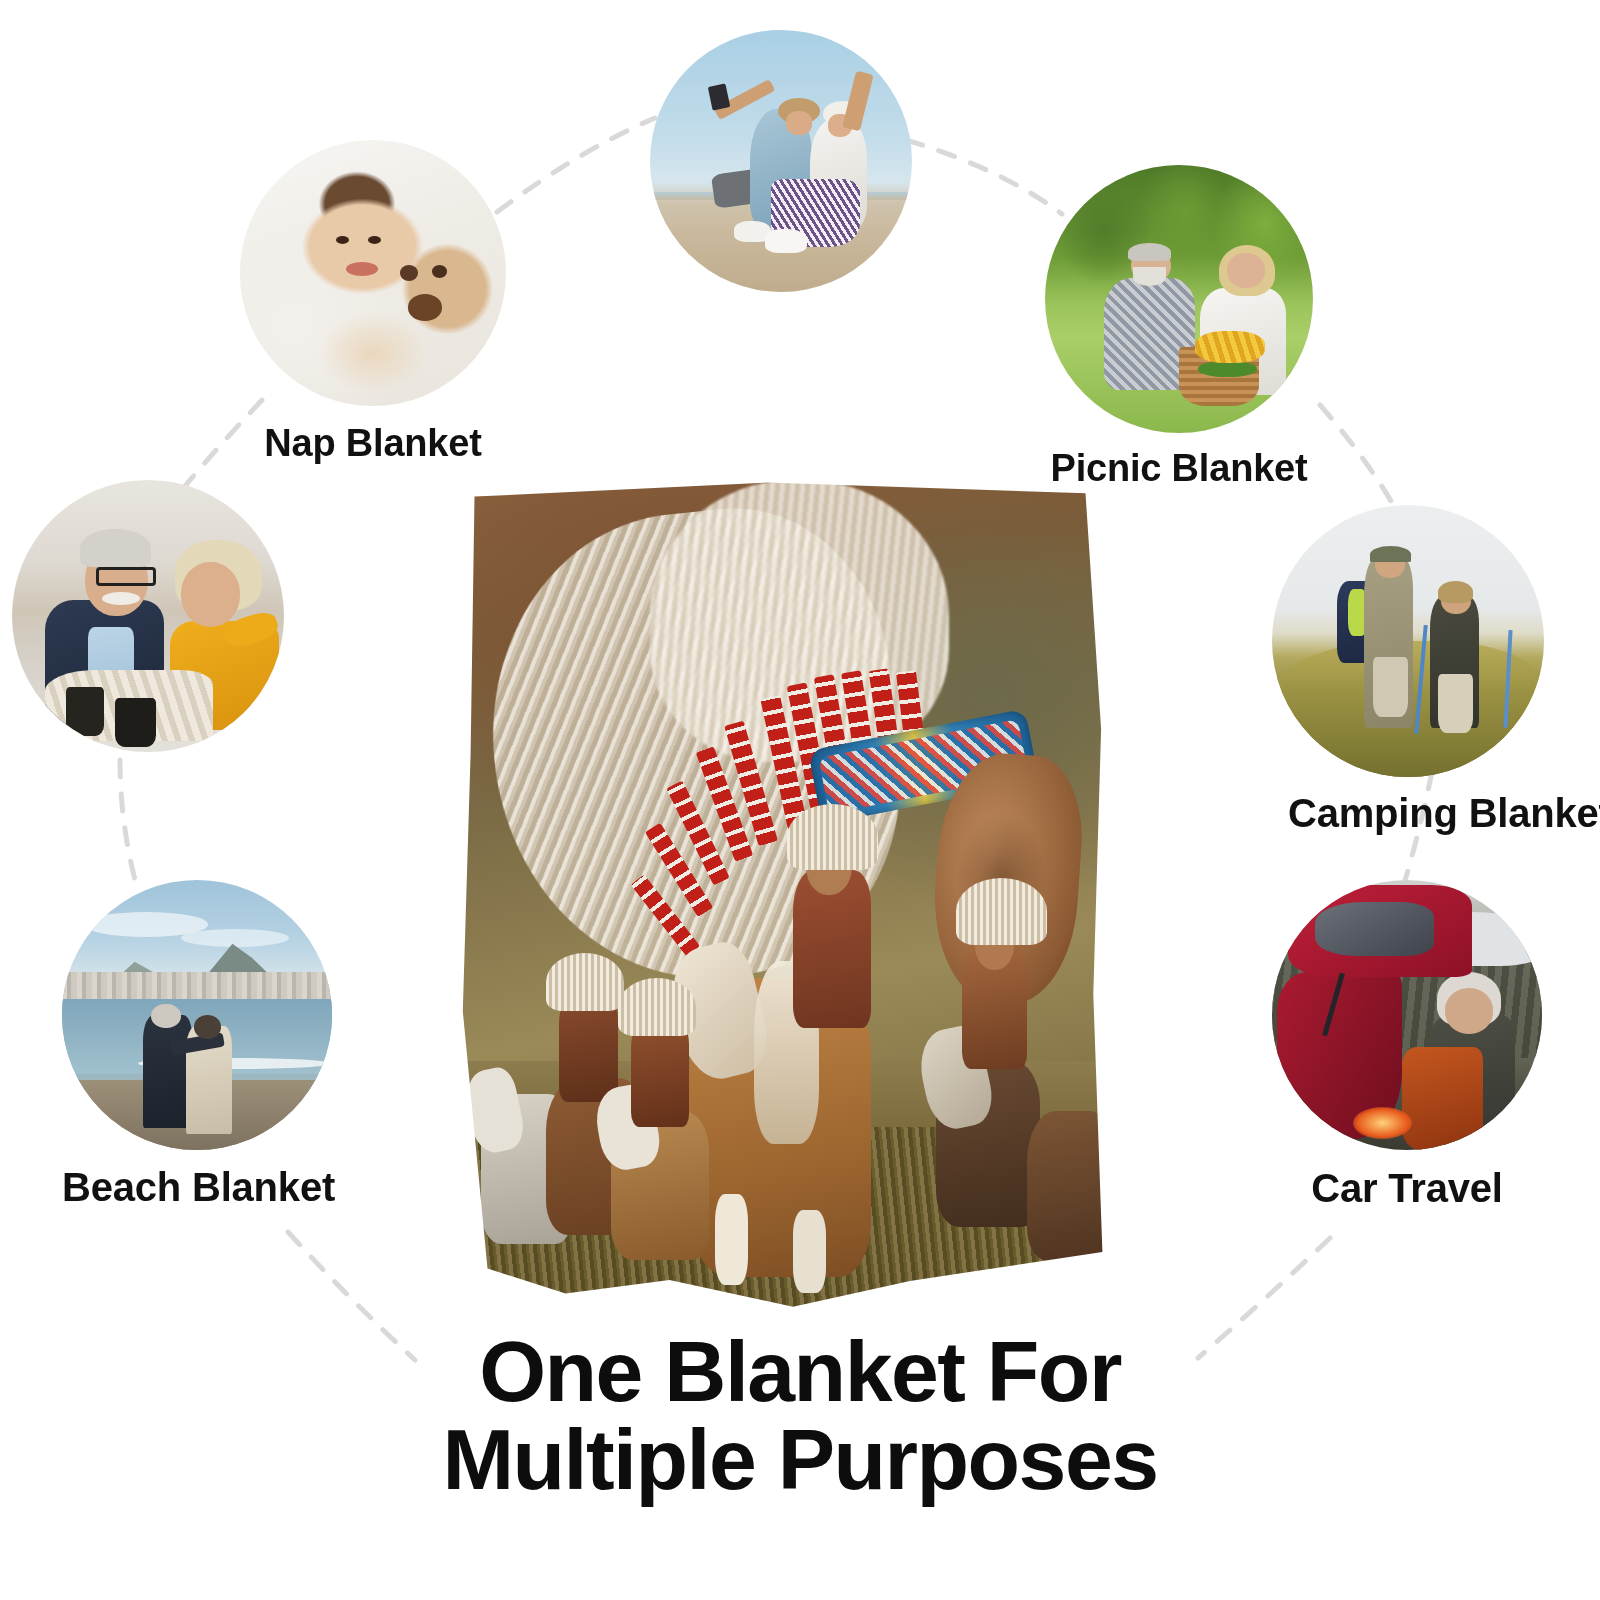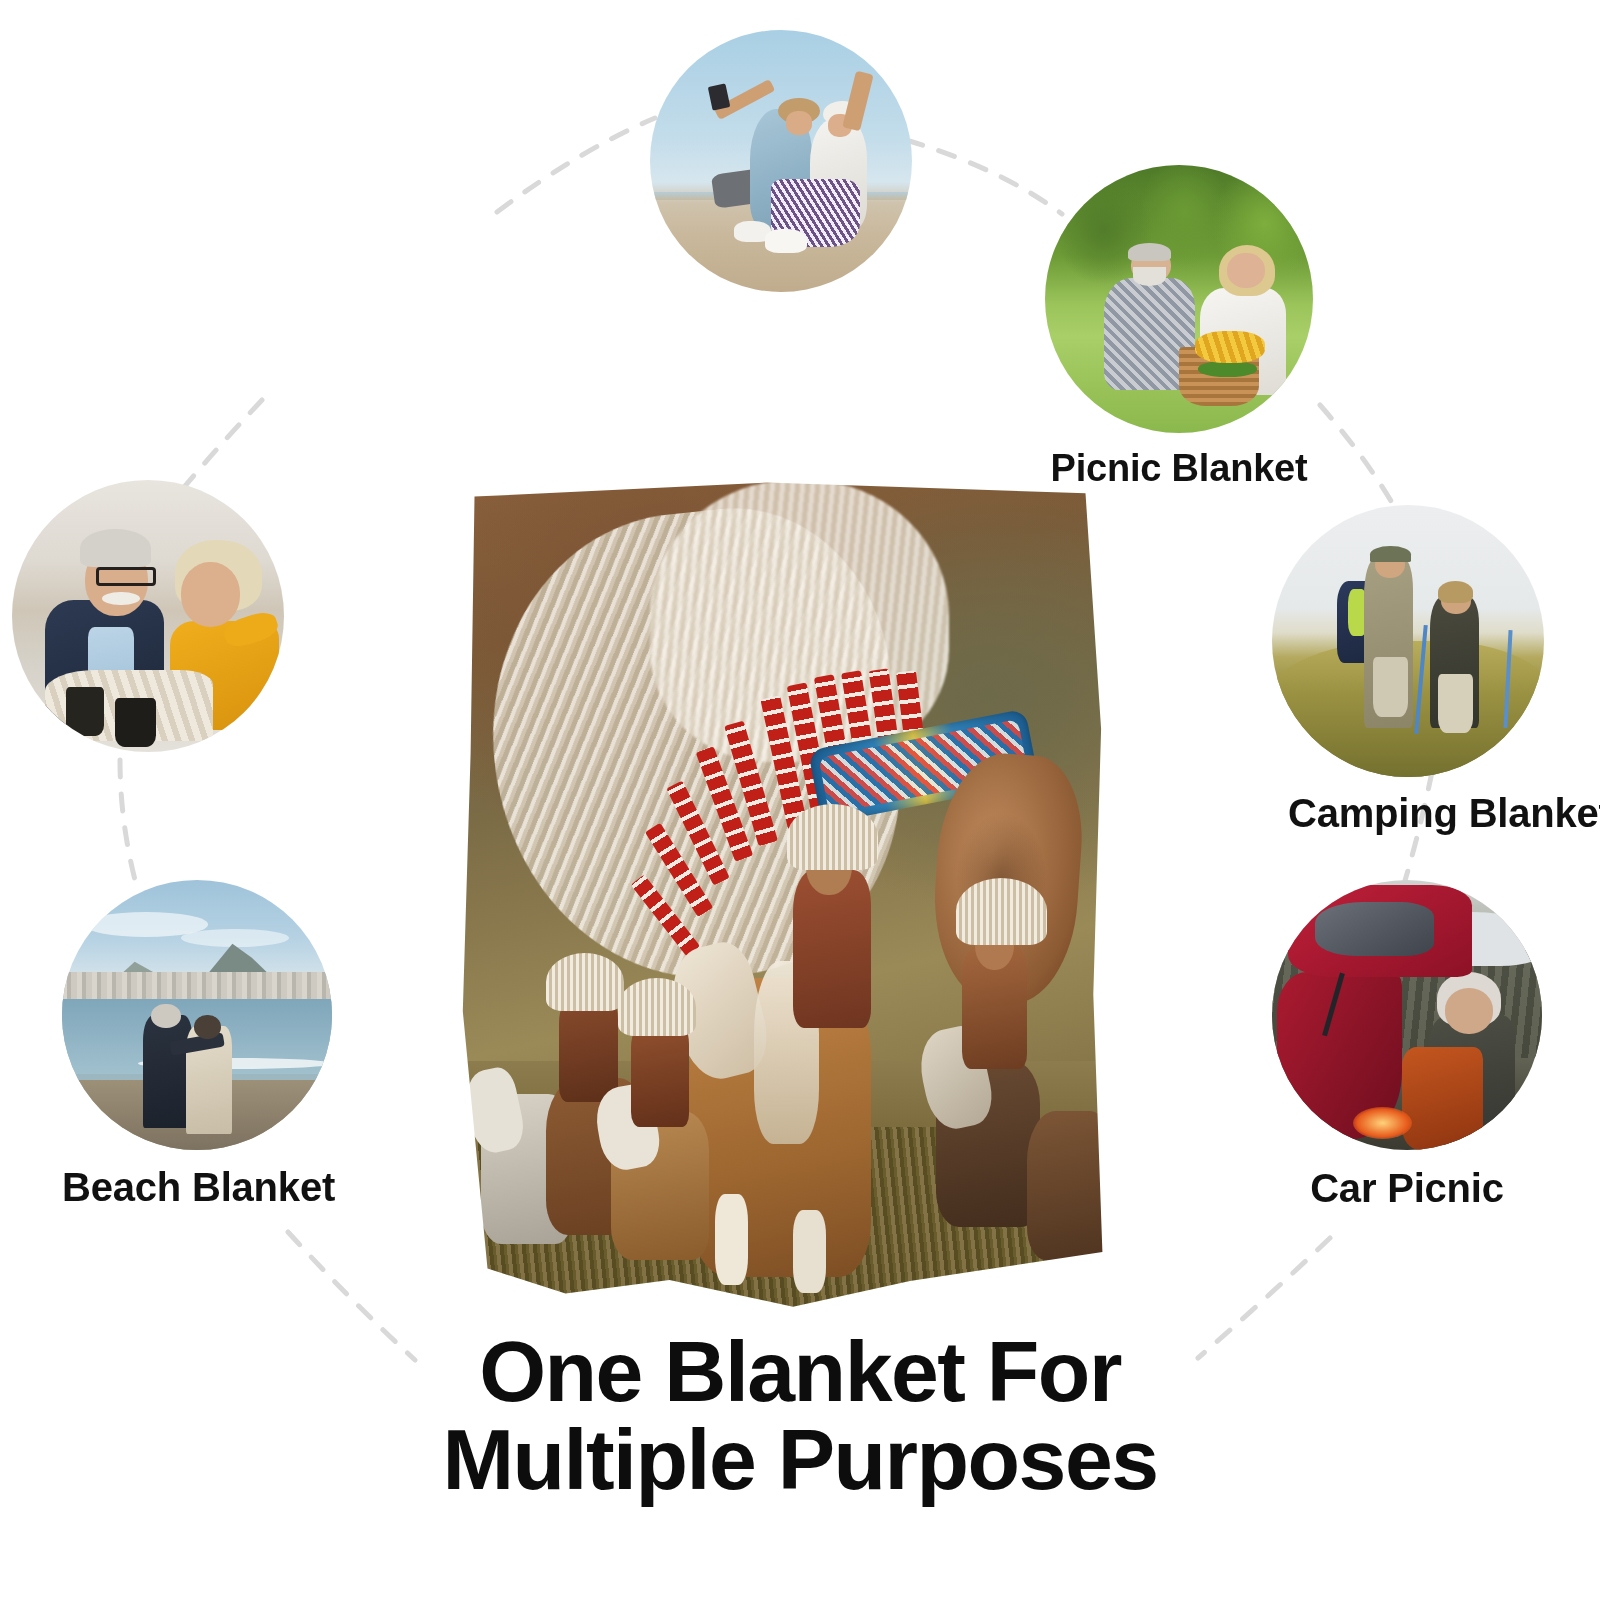--- a/index.html
+++ b/index.html
@@ -300,20 +300,33 @@
         <div class="rider" style="left:78%;top:56%;width:10%;height:15%;
              background:linear-gradient(170deg,#a5683e,#6d3c21);border-radius:26% 22% 12% 14%;"></div>
         <div class="rider" style="left:80%;top:53%;width:6%;height:6%;background:#b1794f;border-radius:48%;"></div>
         <div class="hdr-small" style="left:77%;top:48%;width:14%;height:8%;"></div>
         <div class="horse" style="left:88%;top:76%;width:13%;height:18%;
              background:linear-gradient(170deg,#7d5636,#4f3420);border-radius:34% 26% 18% 22%;"></div>
       </div>
     </div>
   </div>
 
+  <div class="feature" style="left:240px;top:140px;width:266px;height:330px;">
+    <div class="circle" style="width:266px;height:266px;">
+      <div class="photo sc-nap">
+        <div class="d4"></div>
+          <div class="d5"></div>
+          <div class="d6"></div>
+        <div class="d1"></div>
+          <div class="d2"></div>
+          <div class="d3"></div>
+      </div>
+    </div>
+    <div class="caption" style="top:282px;font-size:38px;">Nap Blanket</div>
+  </div>
 
   <div class="feature" style="left:650px;top:30px;width:262px;height:330px;">
     <div class="circle" style="width:262px;height:262px;">
       <div class="photo sc-travel">
         <div class="sky-h"></div>
           <div class="leg"></div>
         <div class="p1"></div>
           <div class="p1h"></div>
           <div class="p1f"></div>
         <div class="p2"></div>
@@ -420,21 +433,21 @@
           <div class="whair"></div>
           <div class="wh"></div>
         <div class="blk"></div>
         <div class="body"></div>
           <div class="hatch"></div>
           <div class="glass"></div>
         <div class="strut"></div>
           <div class="lamp"></div>
       </div>
     </div>
-    <div class="caption" style="top:286px;font-size:40px;">Car Picnic</div>
+    <div class="caption" style="top:286px;font-size:40px;">Car Travel</div>
   </div>
 
   <div id="headline" style="top:1328px;font-size:86px;">
     <span>One Blanket For</span>
     <span class="l2">Multiple Purposes</span>
   </div>
 
 </div>
 
 </body></html>

